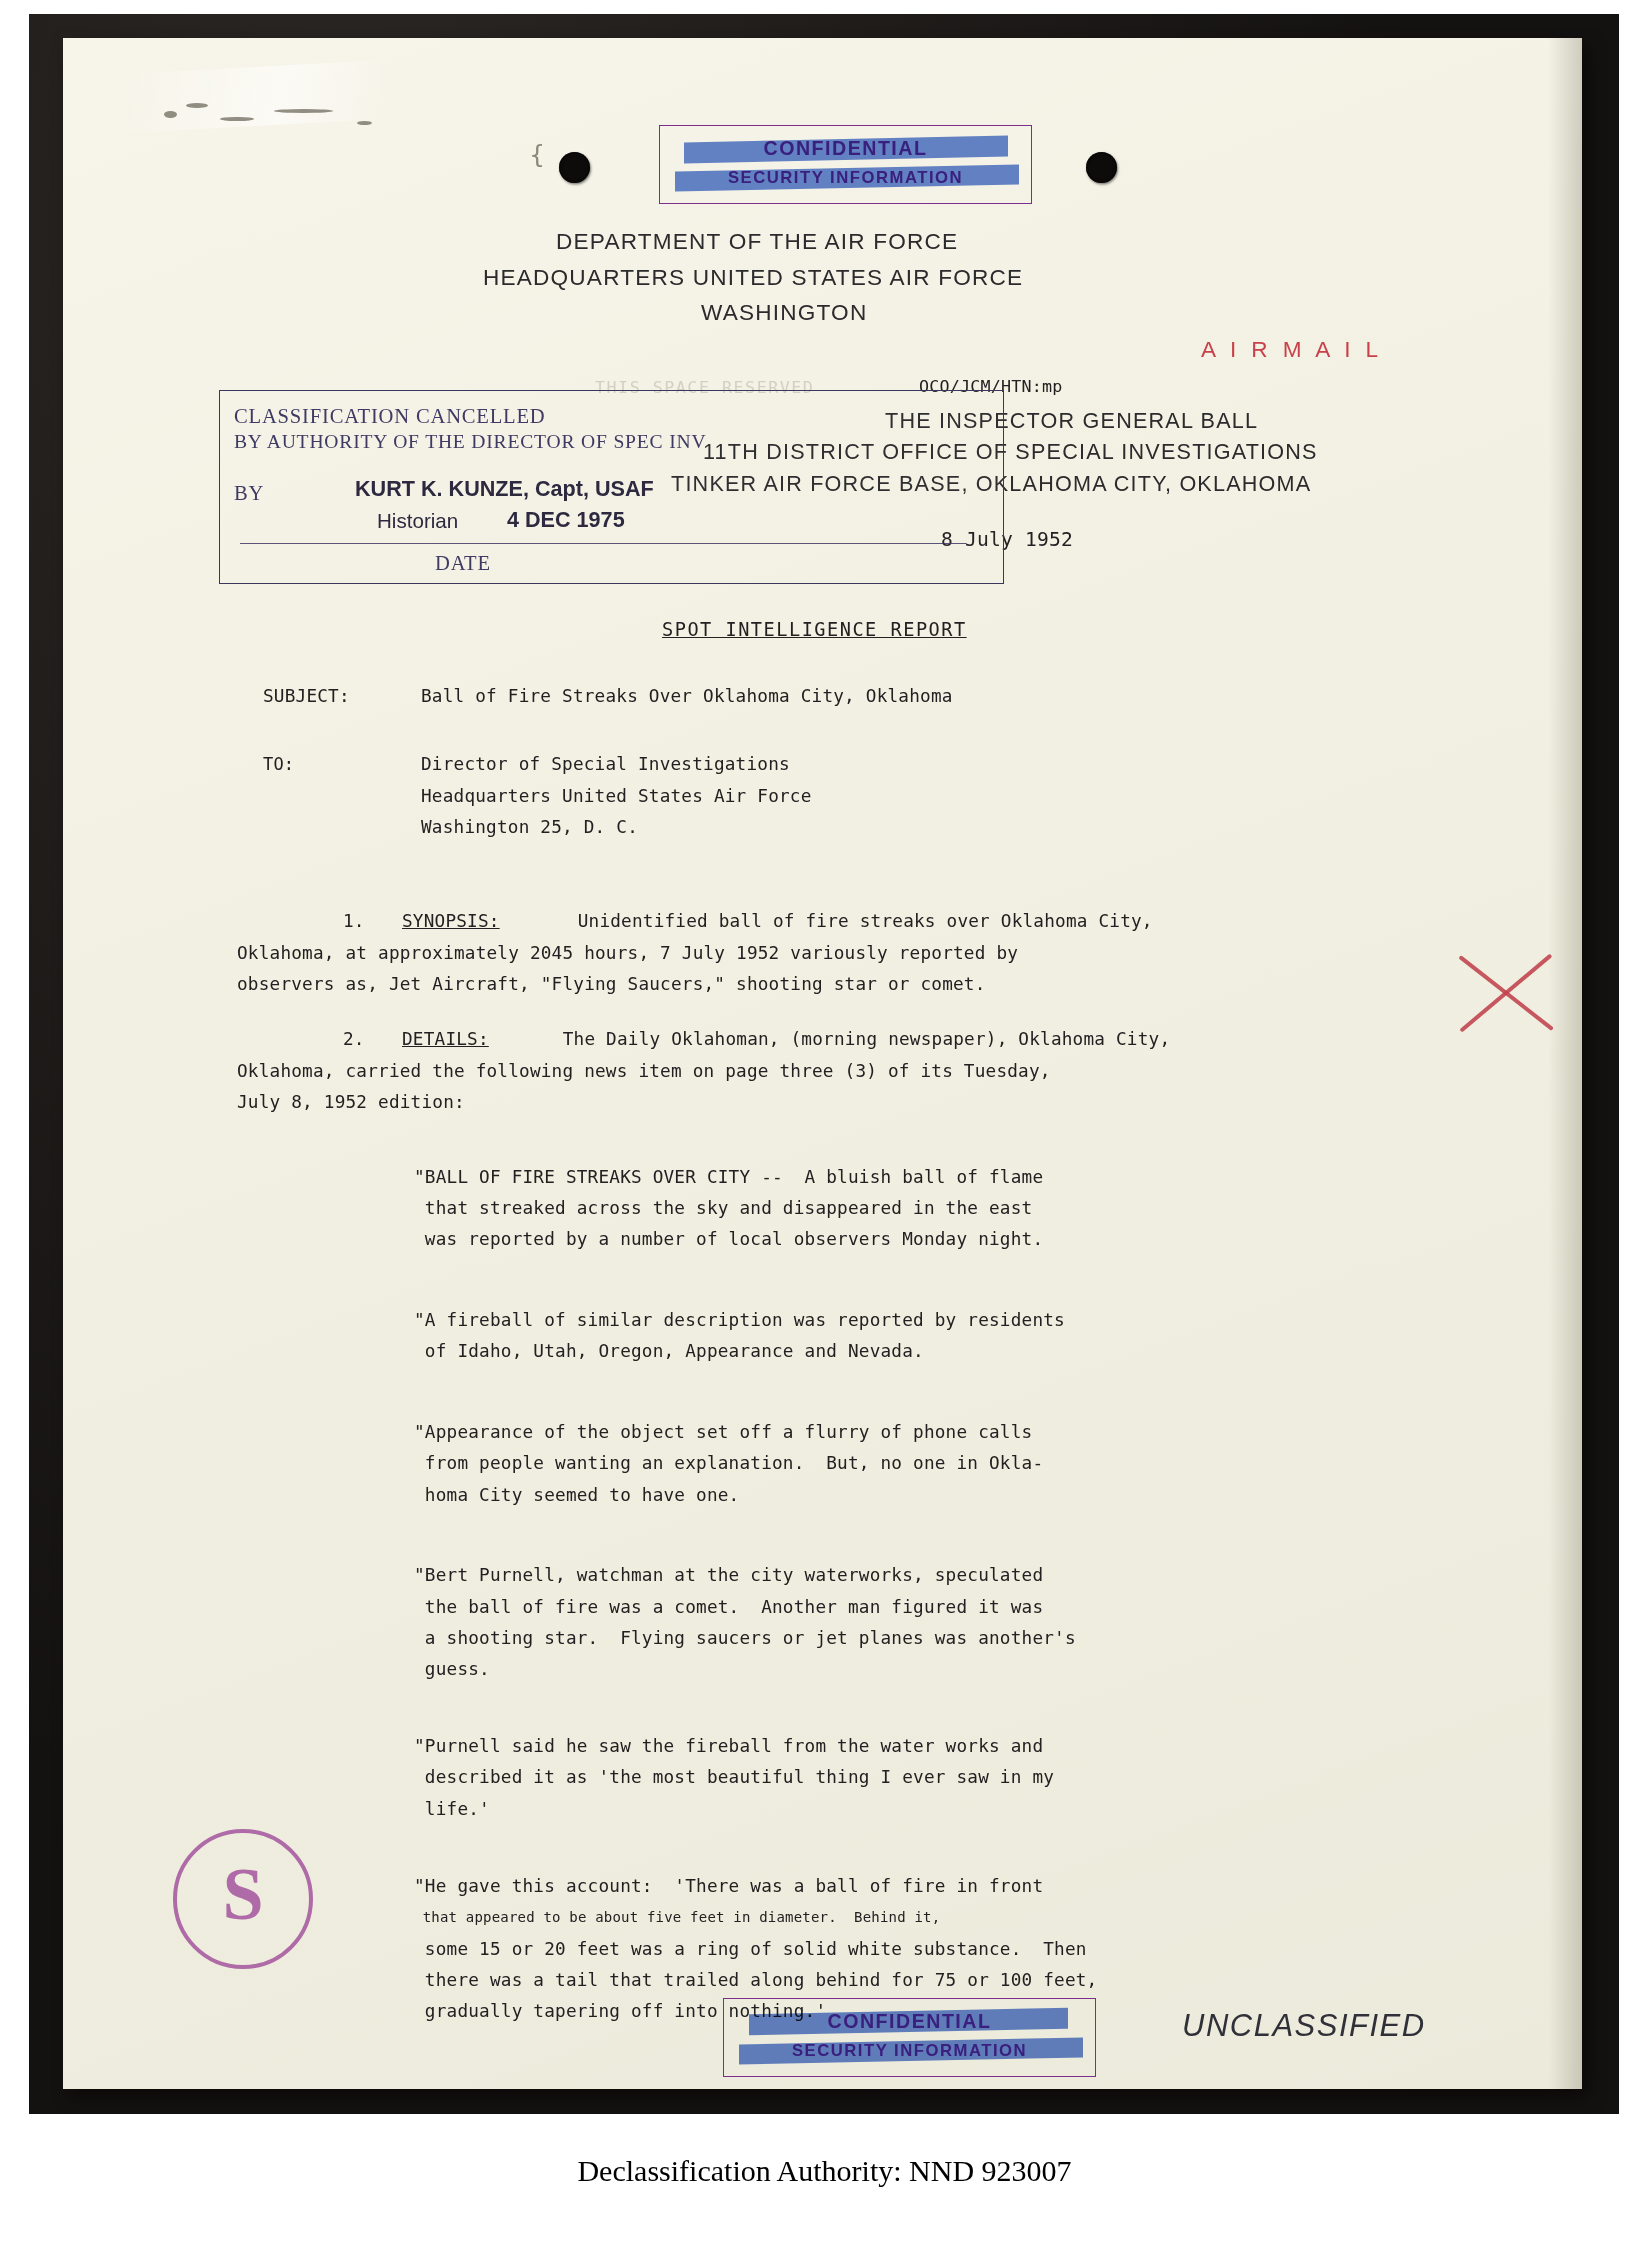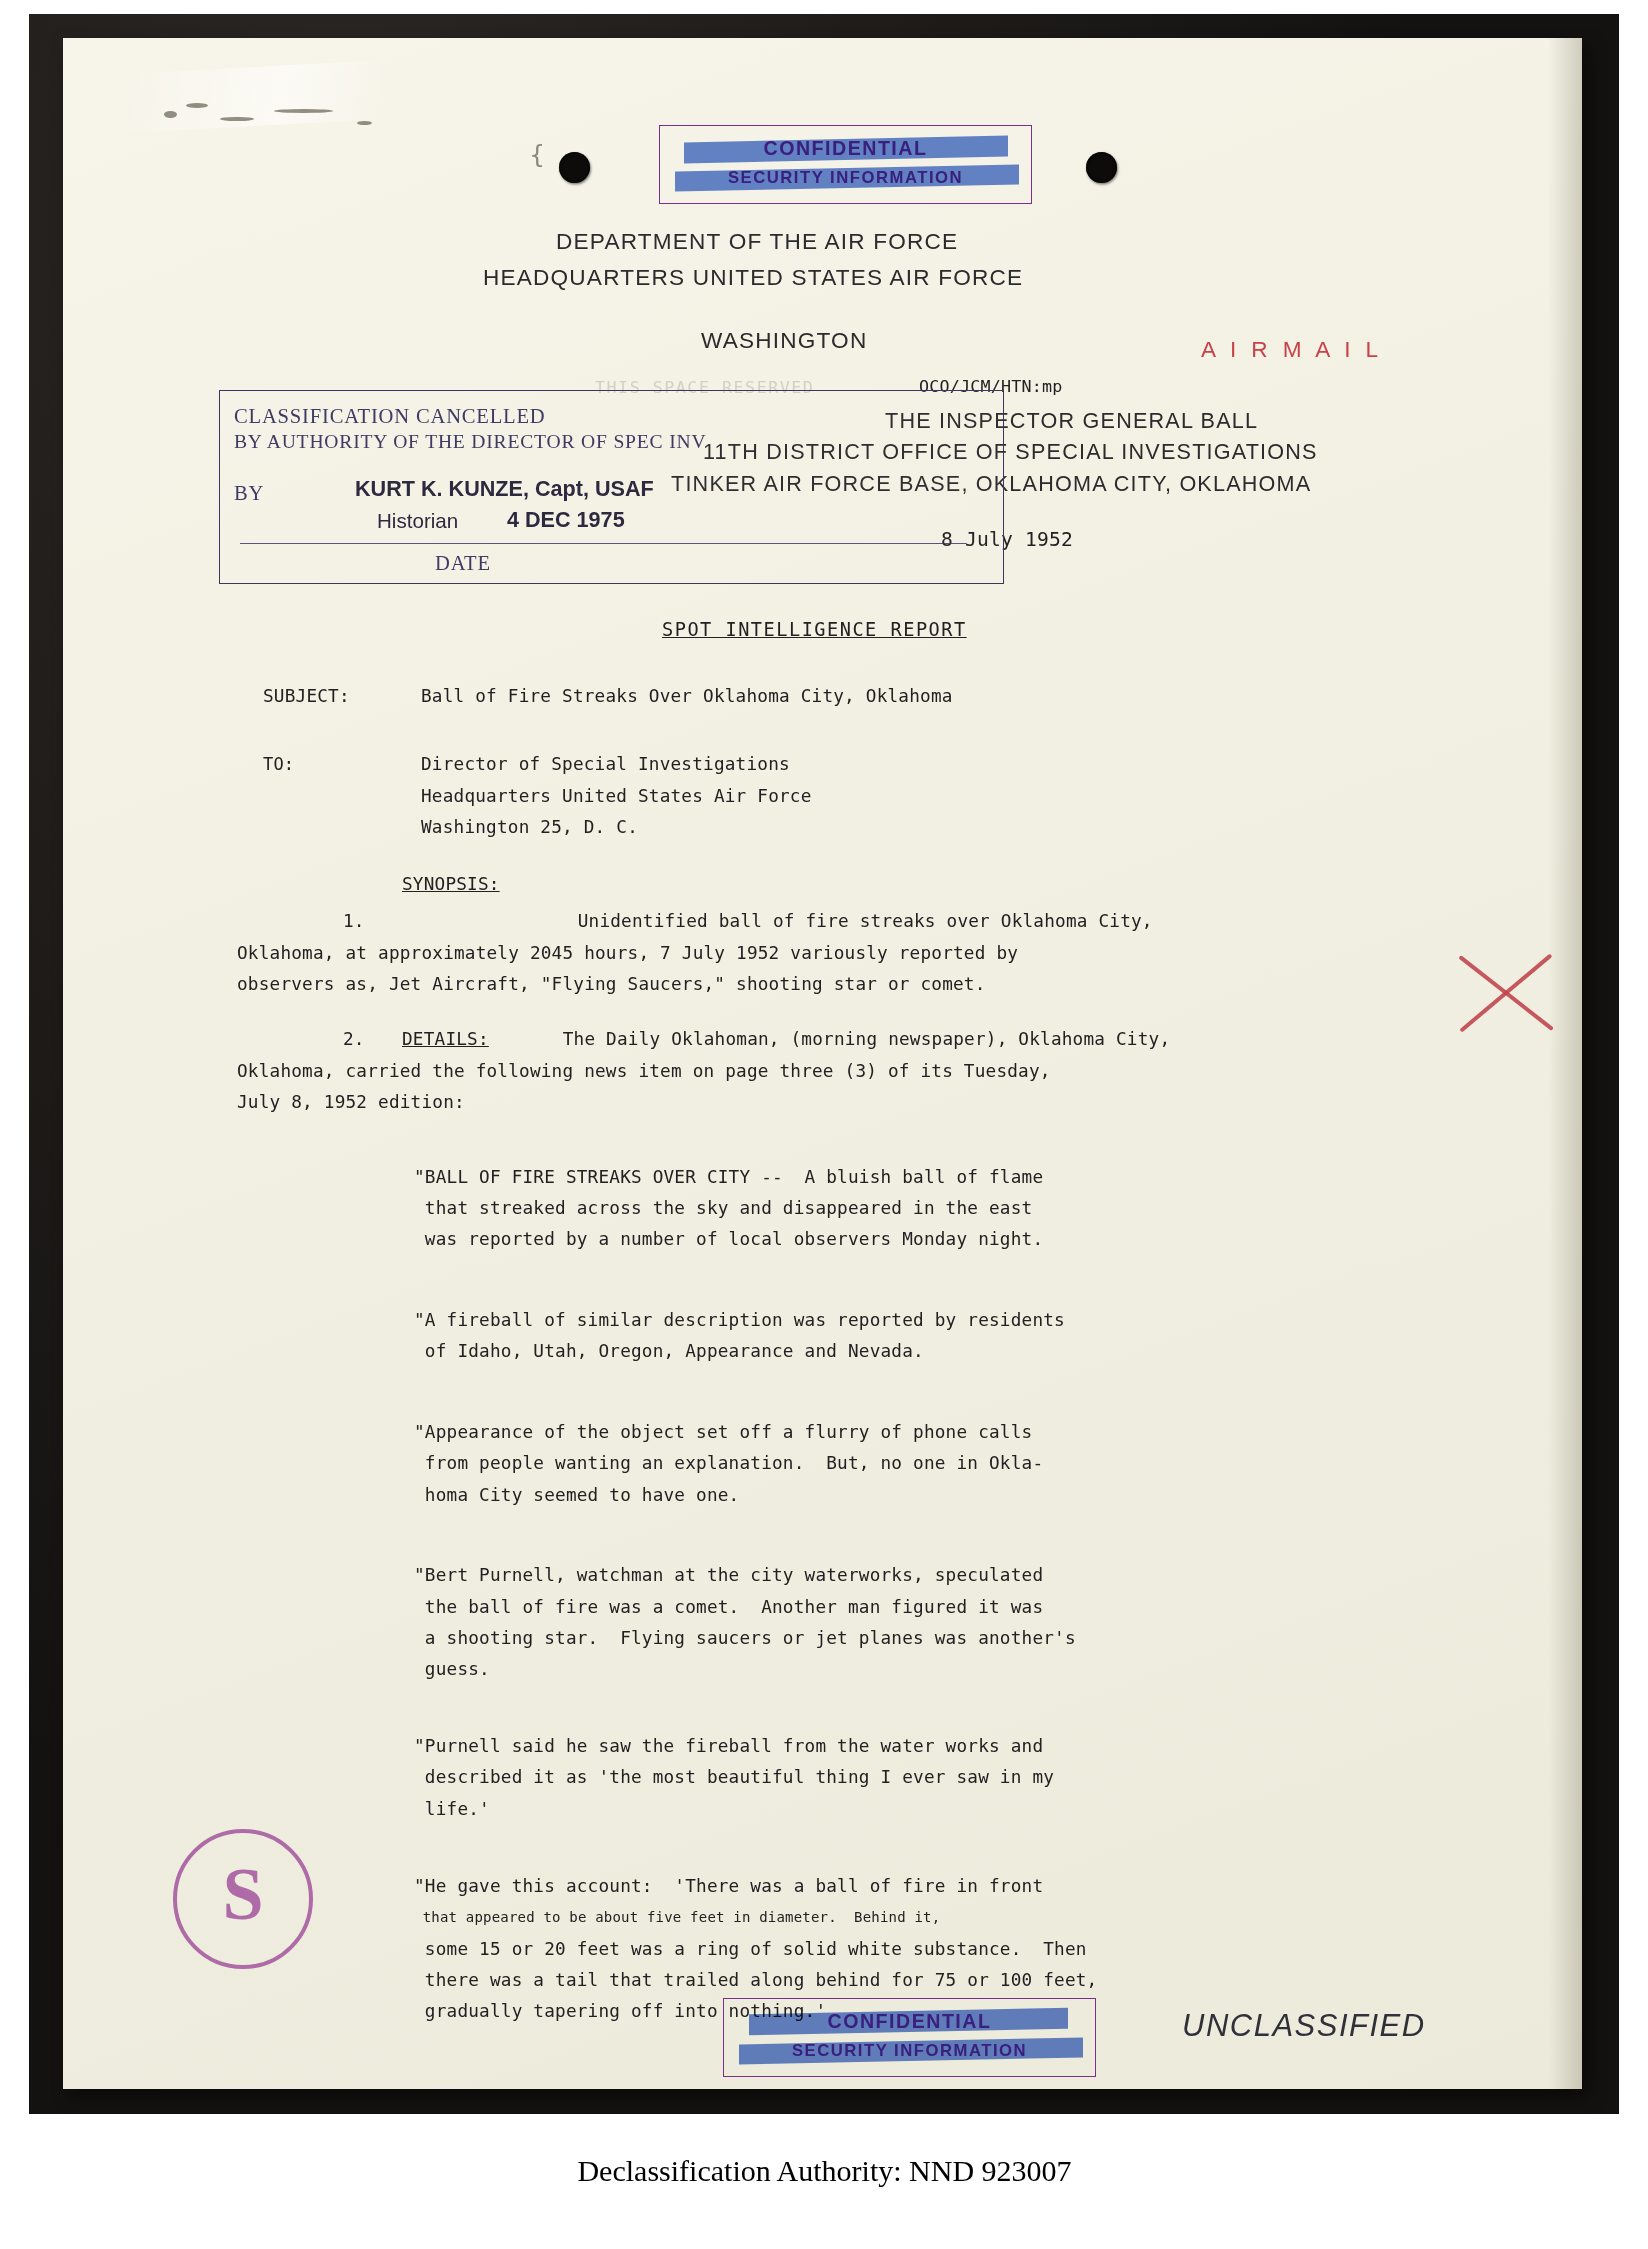--- a/index.html
+++ b/index.html
@@ -257,21 +257,21 @@
 
     <div class="stamp-box" style="left:596px;top:87px;width:373px;height:79px;">
       <div class="stamp-line" style="font-size:19.6px;margin-top:10.8px;">CONFIDENTIAL</div>
       <div class="stamp-line" style="font-size:16.7px;margin-top:7.9px;">SECURITY INFORMATION</div>
       <div class="swipe" style="left:23.6px;top:12.8px;width:324px;height:20.6px;"></div>
       <div class="swipe" style="left:14.7px;top:42px;width:344px;height:19.6px;"></div>
     </div>
 
     <div class="head" style="left:493px;top:191px;font-size:22.6px;">DEPARTMENT OF THE AIR FORCE</div>
     <div class="head" style="left:420px;top:227px;font-size:22.6px;">HEADQUARTERS UNITED STATES AIR FORCE</div>
-    <div class="head" style="left:638px;top:262px;font-size:22.6px;margin-top:28px;">WASHINGTON</div>
+    <div class="head" style="left:638px;top:262px;font-size:22.6px;">WASHINGTON</div>
 
     <div id="airmail" style="left:1138px;top:299px;font-size:22.6px;">A I R M A I L</div>
 
     <div class="ghost" style="left:532px;top:339px;font-size:16.7px;letter-spacing:1.5px;">THIS SPACE RESERVED</div>
 
     <div class="tw" style="left:856px;top:338px;font-size:16.7px;">OCO/JCM/HTN:mp</div>
 
     <div class="head" style="left:822px;top:370px;font-size:21.6px;">THE INSPECTOR GENERAL BALL</div>
     <div class="head" style="left:640px;top:401px;font-size:21.6px;">11TH DISTRICT OFFICE OF SPECIAL INVESTIGATIONS</div>
     <div class="head" style="left:608px;top:433px;font-size:21.6px;">TINKER AIR FORCE BASE, OKLAHOMA CITY, OKLAHOMA</div>
@@ -293,21 +293,21 @@
 
     <div class="tw" style="left:200px;top:648px;font-size:17.7px;">SUBJECT:</div>
     <div class="tw" style="left:358px;top:648px;font-size:17.7px;">Ball of Fire Streaks Over Oklahoma City, Oklahoma</div>
 
     <div class="tw" style="left:200px;top:716px;font-size:17px;">TO:</div>
     <div class="tw" style="left:358px;top:716px;font-size:17.7px;">Director of Special Investigations</div>
     <div class="tw" style="left:358px;top:748px;font-size:17.7px;">Headquarters United States Air Force</div>
     <div class="tw" style="left:358px;top:779px;font-size:17.7px;">Washington 25, D. C.</div>
 
     <div class="tw" style="left:280px;top:873px;font-size:17.7px;">1.</div>
-    <div class="tw u" style="left:339px;top:836px;font-size:17.7px;">SYNOPSIS:</div>
+    <div class="tw u" style="left:339px;top:873px;font-size:17.7px;">SYNOPSIS:</div>
     <div class="tw" style="left:493px;top:873px;font-size:17.7px;">  Unidentified ball of fire streaks over Oklahoma City,</div>
     <div class="tw" style="left:174px;top:905px;font-size:17.7px;">Oklahoma, at approximately 2045 hours, 7 July 1952 variously reported by</div>
     <div class="tw" style="left:174px;top:936px;font-size:17.7px;">observers as, Jet Aircraft, "Flying Saucers," shooting star or comet.</div>
 
     <div class="tw" style="left:280px;top:991px;font-size:17.7px;">2.</div>
     <div class="tw u" style="left:339px;top:991px;font-size:17.7px;">DETAILS:</div>
     <div class="tw" style="left:478px;top:991px;font-size:17.7px;">  The Daily Oklahoman, (morning newspaper), Oklahoma City,</div>
     <div class="tw" style="left:174px;top:1023px;font-size:17.7px;">Oklahoma, carried the following news item on page three (3) of its Tuesday,</div>
     <div class="tw" style="left:174px;top:1054px;font-size:17.7px;">July 8, 1952 edition:</div>
 

